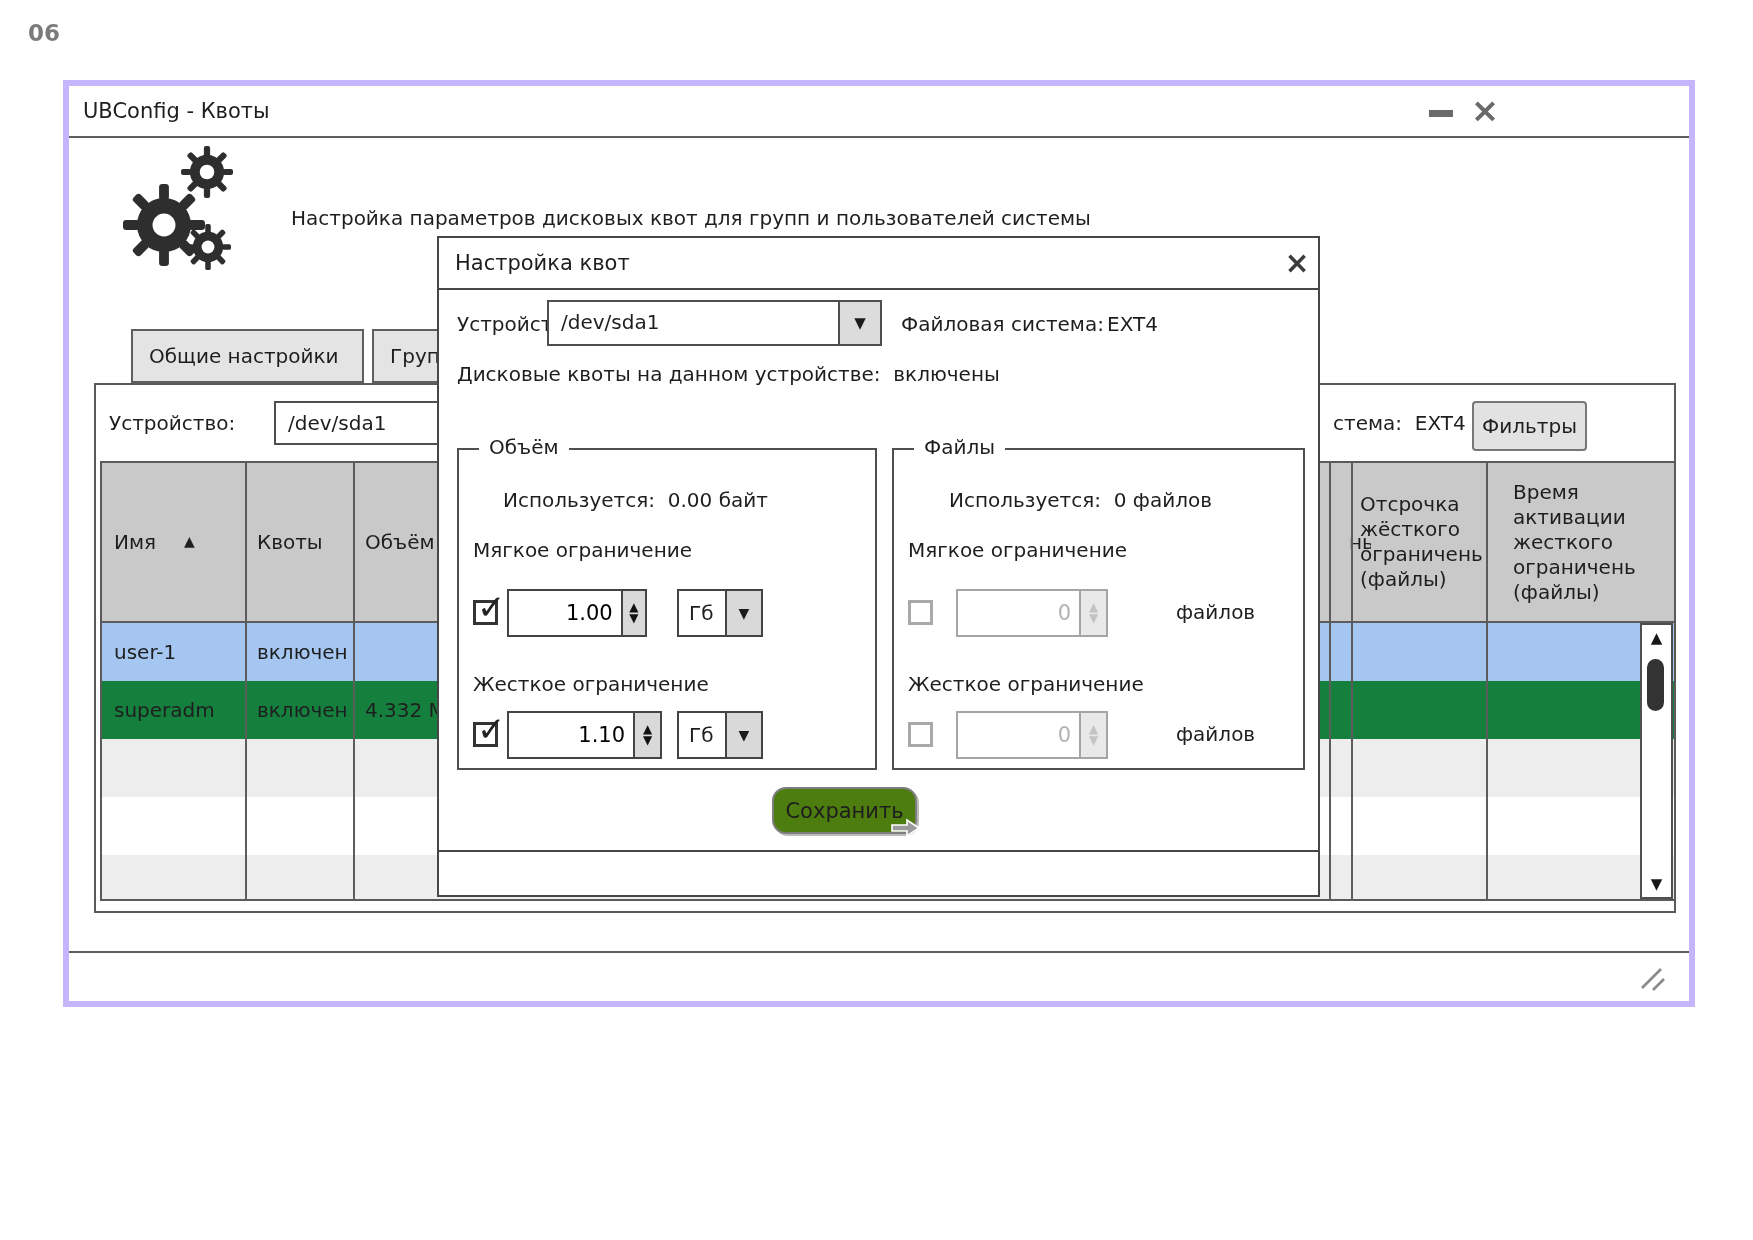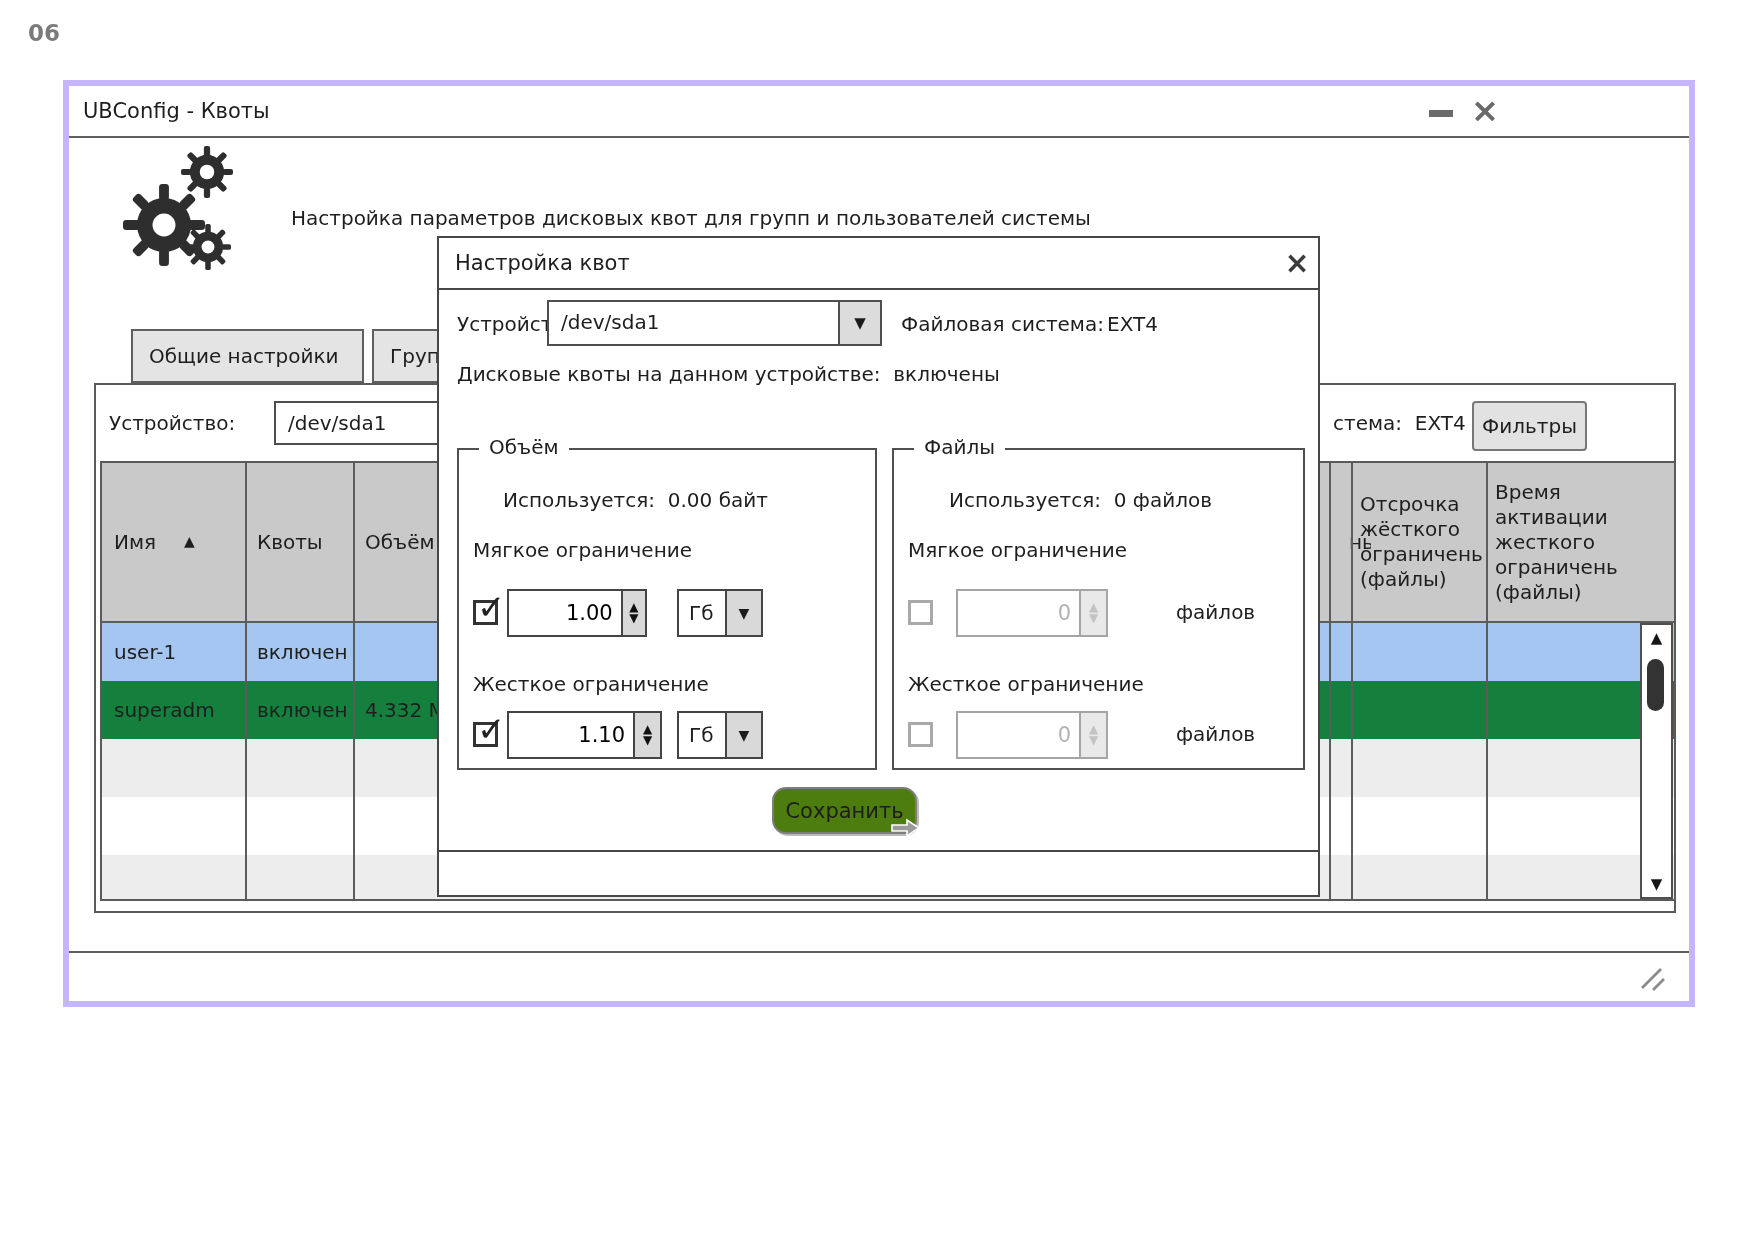--- a/index.html
+++ b/index.html
@@ -133,21 +133,21 @@
         </div>
         <div class="hcell" style="left:251px;width:976px;padding-left:12px;">
           <span>Объём</span>
         </div>
         <div class="hcell" style="left:1227px;width:22px;padding-left:20px;">
           <span>нь</span>
         </div>
         <div class="hcell" style="left:1249px;width:135px;padding-left:9px;padding-right:4px;">
           <span>Отсрочка жёсткого ограничень (файлы)</span>
         </div>
-        <div class="hcell" style="left:1384px;width:154px;padding-left:9px;padding-right:2px;">
+        <div class="hcell" style="left:1384px;width:154px;padding-left:27px;padding-right:2px;">
           <span>Время активации жесткого ограничень (файлы)</span>
         </div>
 
         <div class="trow" style="top:160px;background:#a4c6f1;">
           <div class="cell" style="left:12px;width:128px;">user-1</div>
           <div class="cell" style="left:155px;width:94px;">включен</div>
           <div class="cell" style="left:263px;width:170px;"></div>
         </div>
         <div class="trow" style="top:218px;background:#15803d;">
           <div class="cell" style="left:12px;width:130px;">superadm</div>

